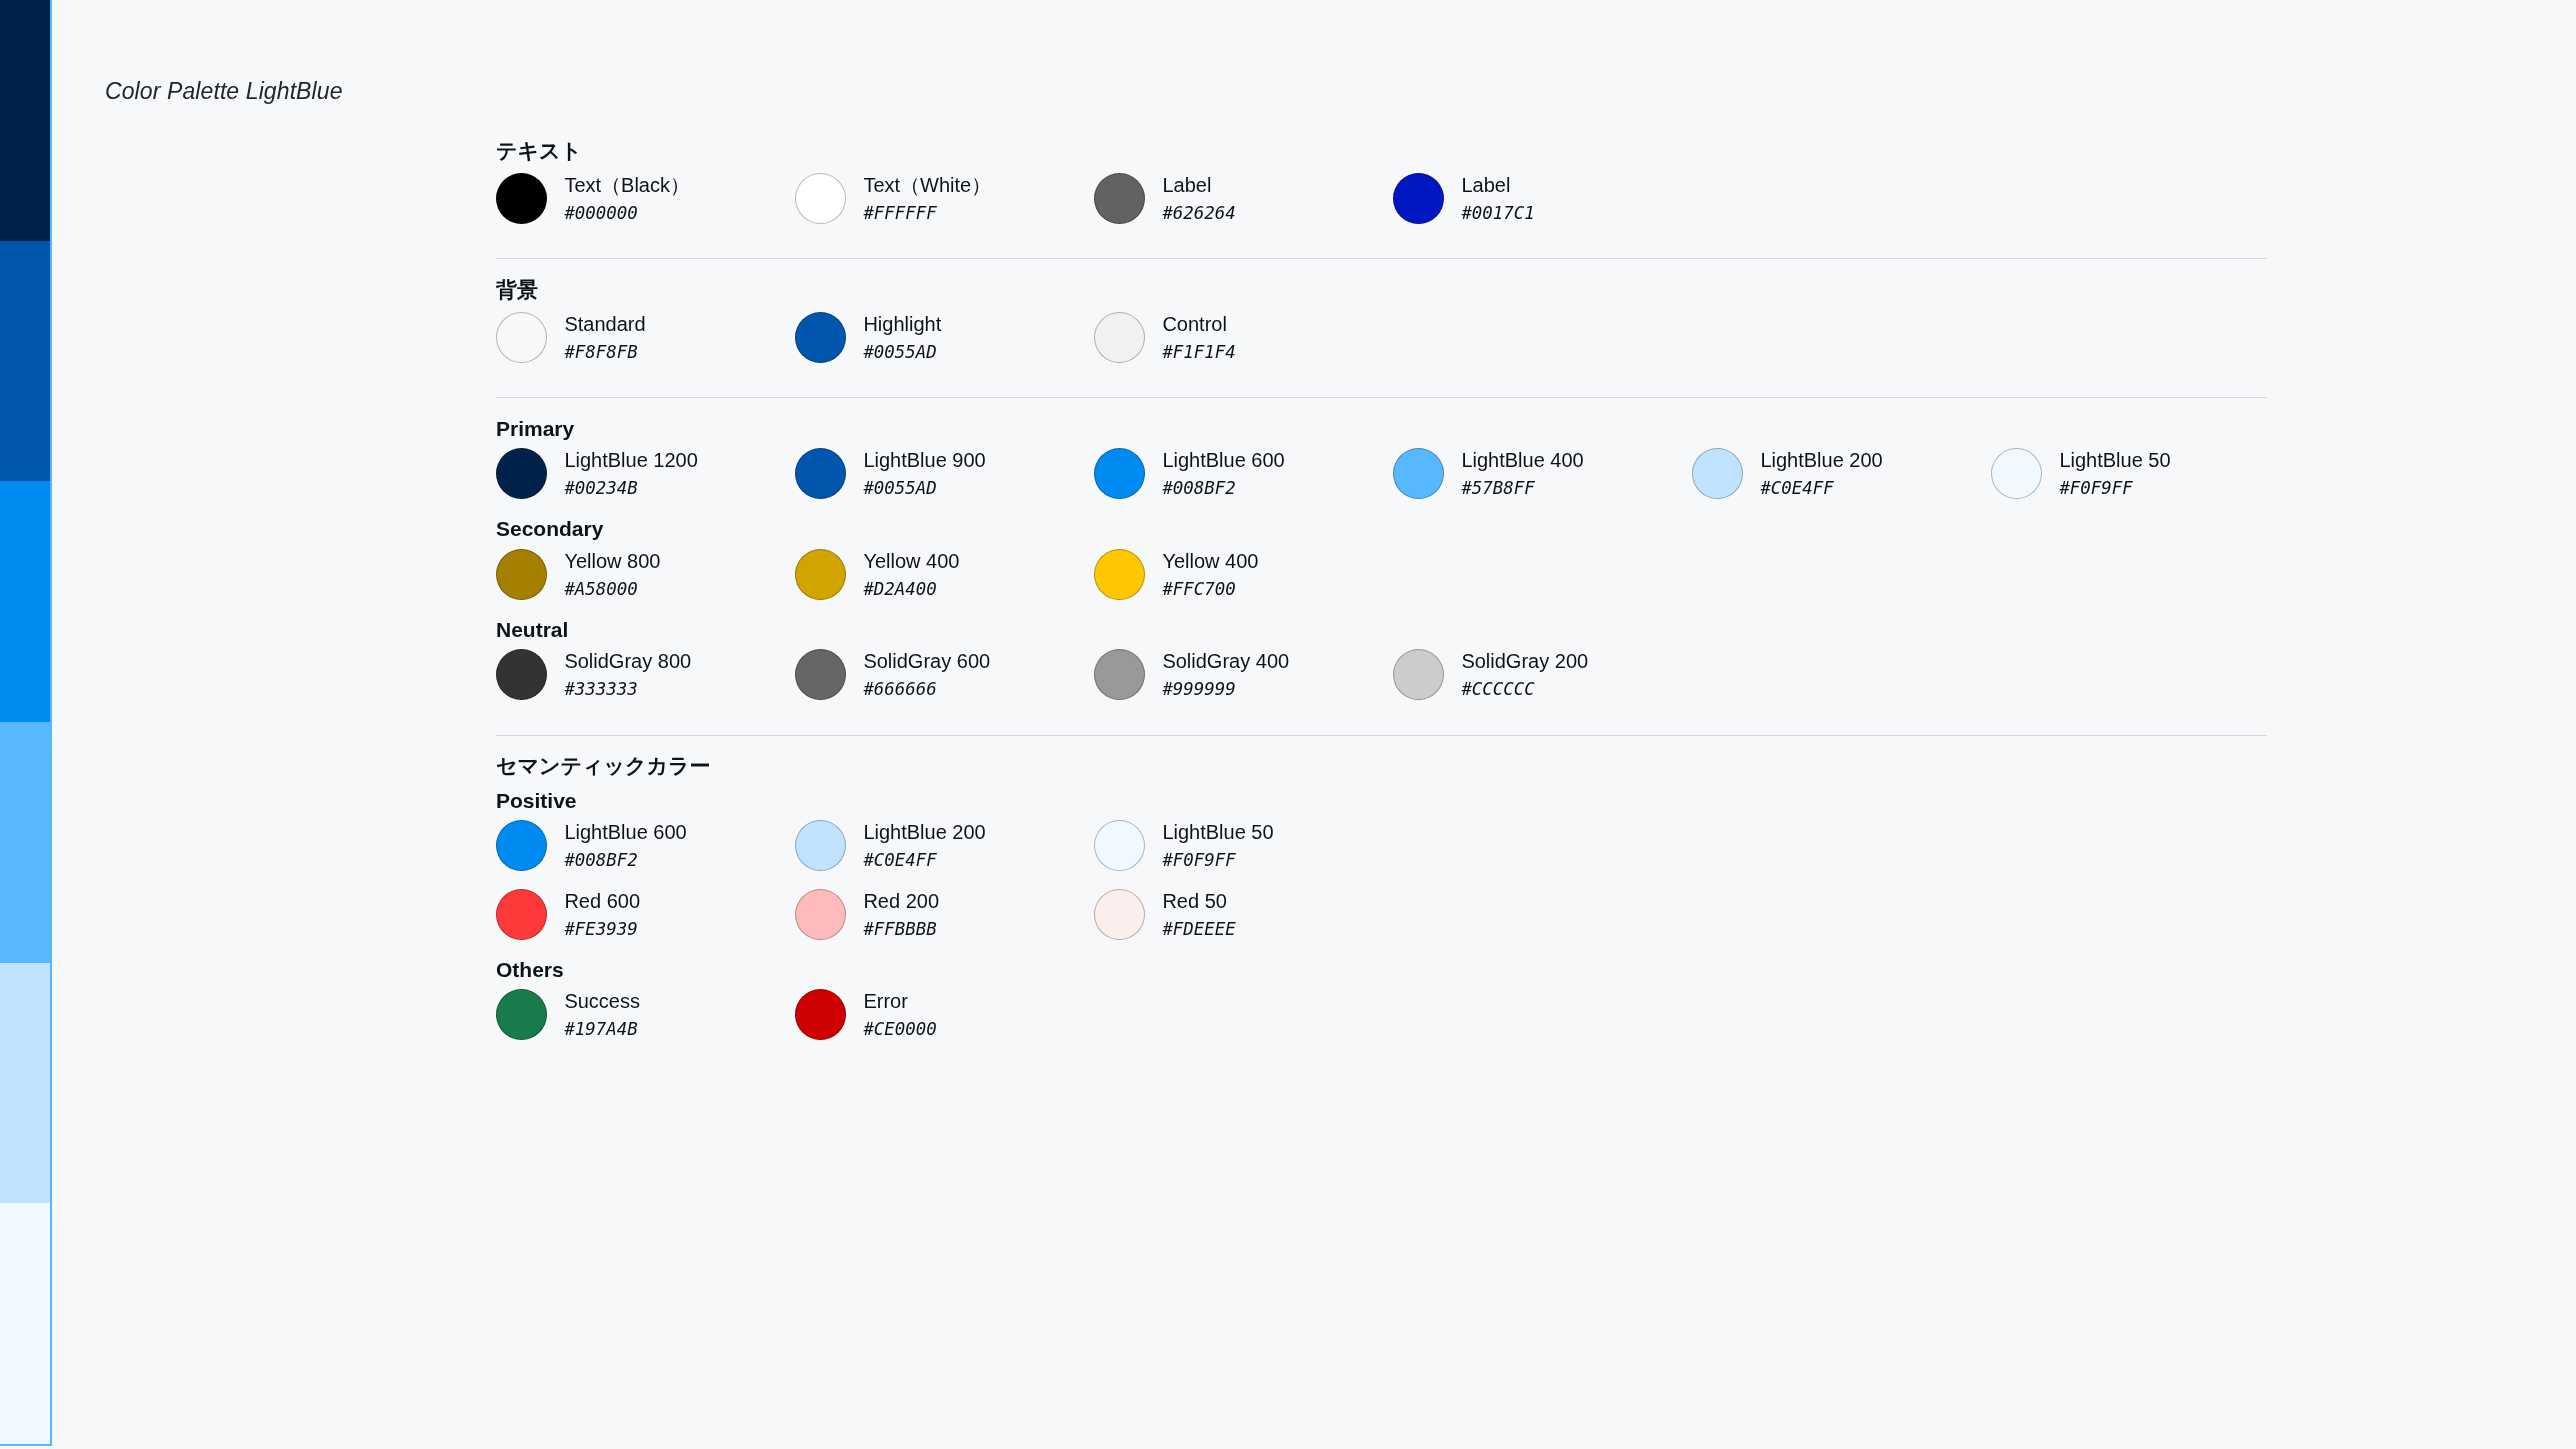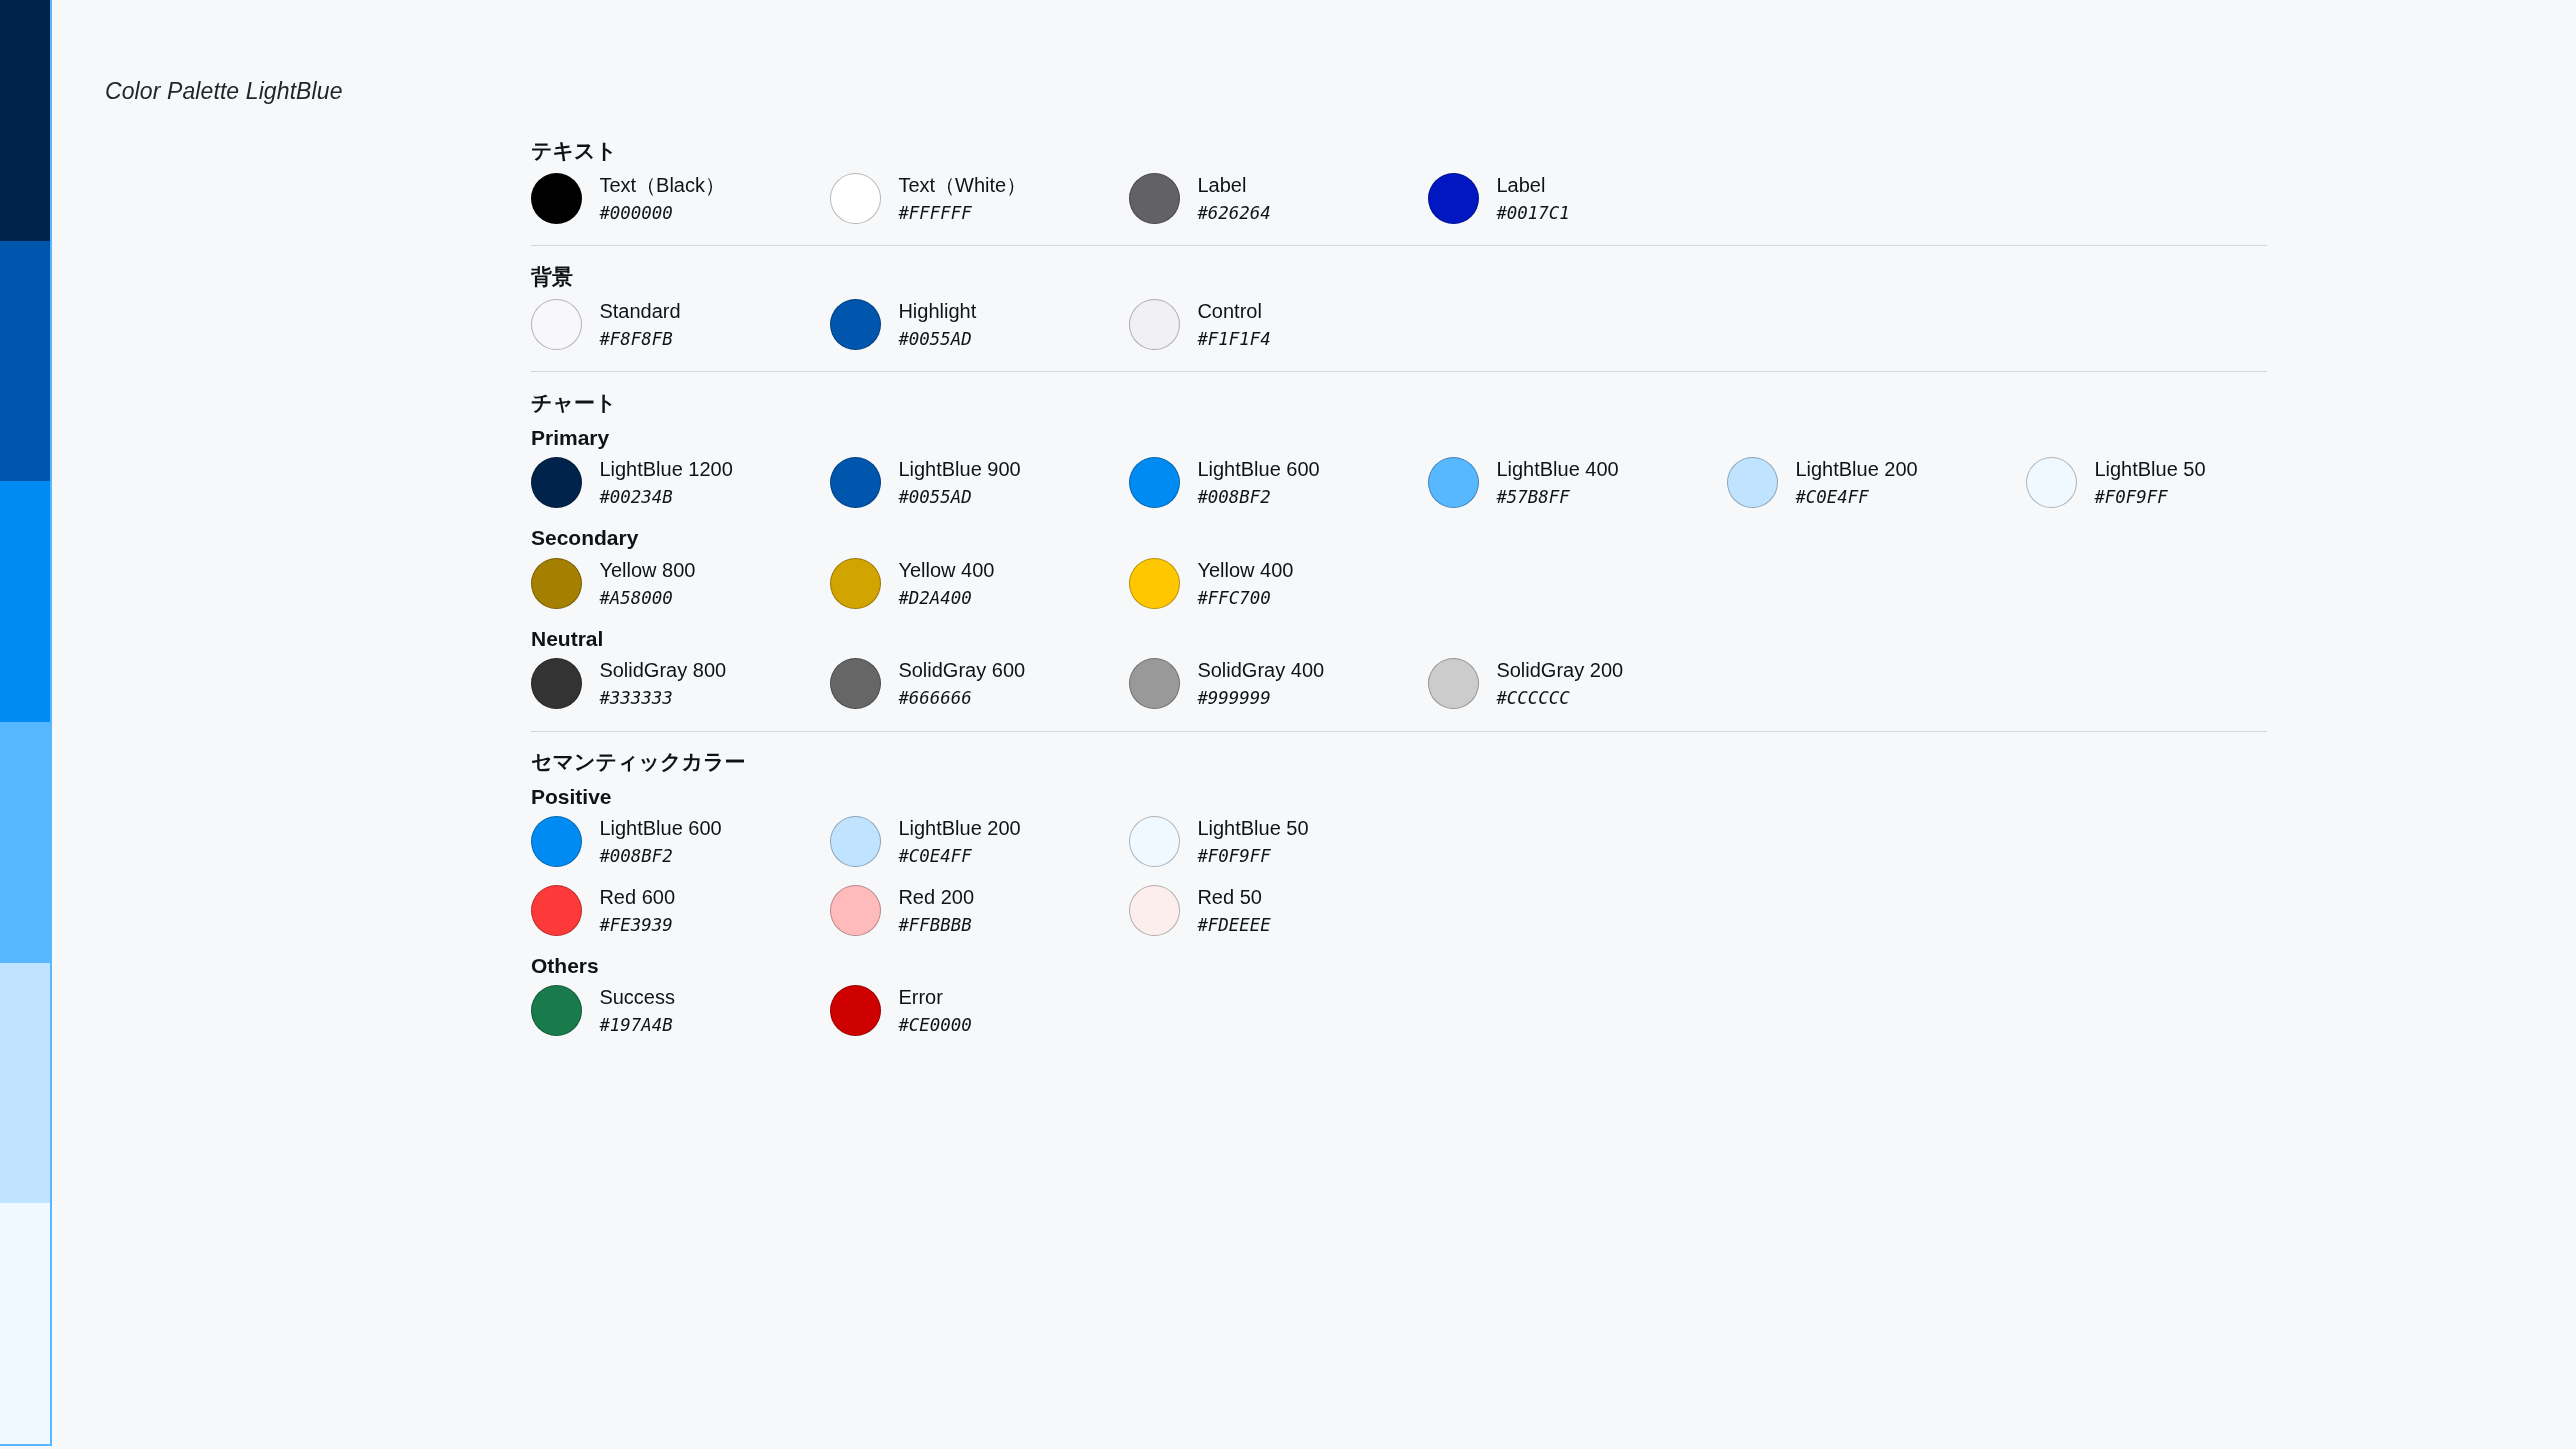--- a/index.html
+++ b/index.html
@@ -47,22 +47,21 @@
 
   
   #content {
     position: absolute;
     left: 496px;
     top: 138px;
     width: 1771px;
   }
 
   .section {
-    padding-bottom: 16px;
-    margin-left: 35px;
+    padding-bottom: 29px;
   }
   .section.divided {
     border-bottom: 1.3px solid #D4D6D9;
     margin-bottom: 17.4px;
   }
 
   .section-title {
     font-size: 21px;
     font-weight: bold;
     color: #101316;
@@ -196,21 +195,20 @@
         <div class="swatch-item">
           <div class="swatch-dot" style="background: rgb(241, 241, 244);"></div>
           <div class="swatch-meta">
             <div class="swatch-name">Control</div>
             <div class="swatch-hex">#F1F1F4</div>
           </div>
         </div>
       </div>
     </div>
     <div class="section divided">
-      <div class="section-title">チャート</div>
       <div class="group-title">Primary</div>
       <div class="swatch-row">
         <div class="swatch-item">
           <div class="swatch-dot" style="background: rgb(0, 35, 75);"></div>
           <div class="swatch-meta">
             <div class="swatch-name">LightBlue 1200</div>
             <div class="swatch-hex">#00234B</div>
           </div>
         </div>
         <div class="swatch-item">

